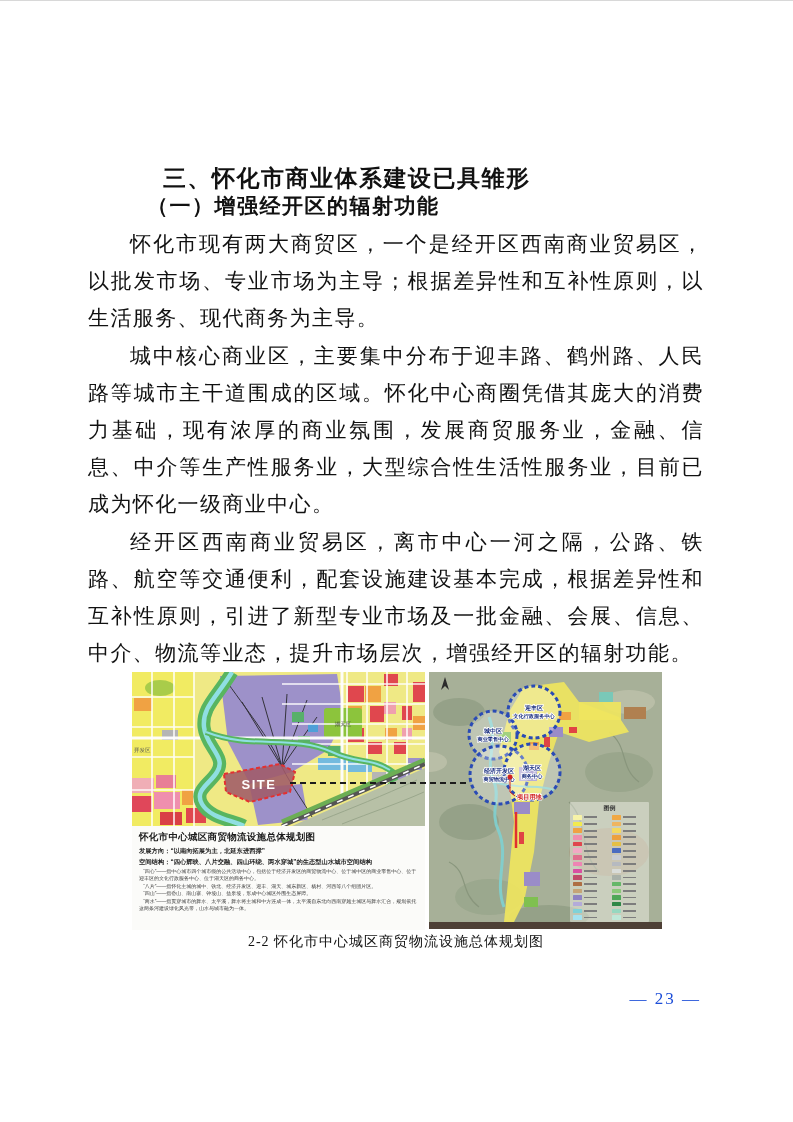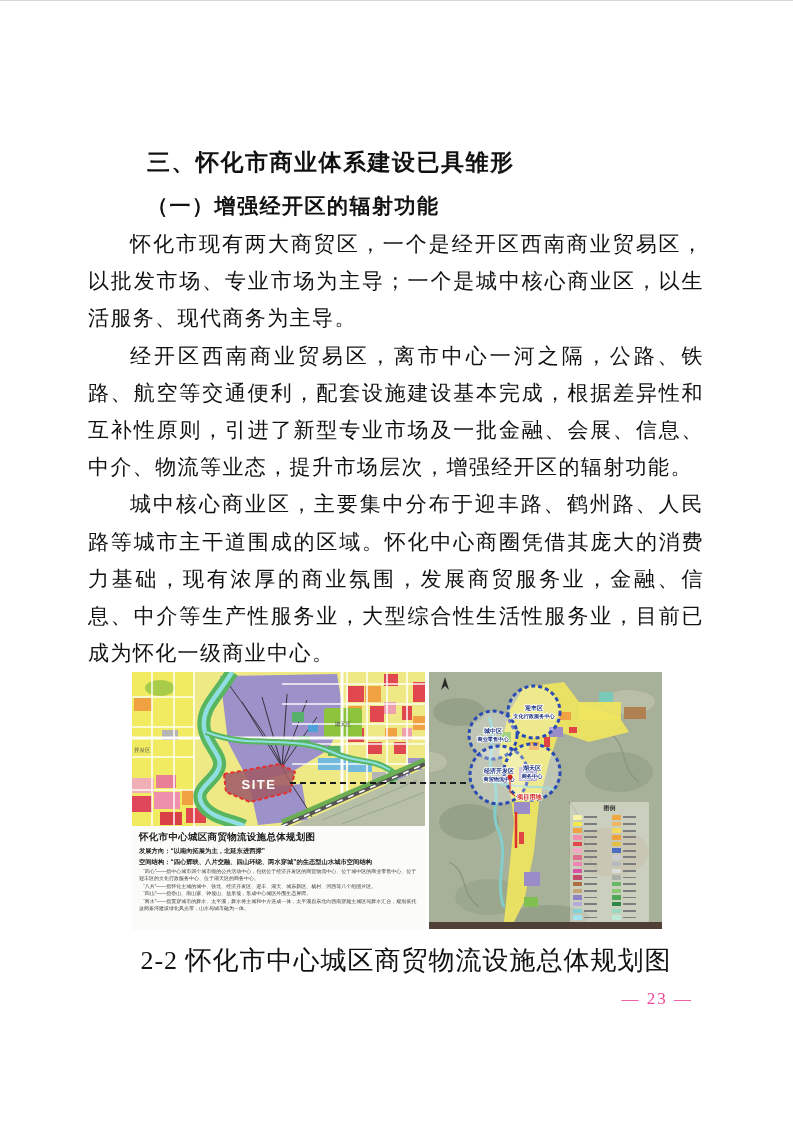--- a/index.html
+++ b/index.html
@@ -5,21 +5,21 @@
   html,body{margin:0;padding:0;}
   body{
     width:793px;height:1122px;position:relative;background:#ffffff;
     font-family:"Liberation Serif","DejaVu Serif",serif;color:#111;
     overflow:hidden;
   }
   .top-hairline{position:absolute;top:0;left:0;width:793px;height:1px;background:#d8d8d8;}
   .doc-heading{
     position:absolute;left:147px;top:147px;width:560px;
     font-family:"Liberation Sans","DejaVu Sans",sans-serif;
-    font-size:23px;font-weight:bold;letter-spacing:1.5px;margin:0;
+    font-size:23px;font-weight:bold;letter-spacing:1.5px;margin:16px;
   }
   .doc-subheading{
     position:absolute;left:147px;top:192px;width:560px;
     font-size:21px;letter-spacing:1.5px;margin:0;
   }
   .body-text{position:absolute;left:88px;top:226px;width:616px;}
   .body-text p{
     margin:0;font-size:21px;line-height:37.2px;letter-spacing:1.4px;
     text-align:justify;text-indent:2em;
   }
@@ -50,38 +50,38 @@
   }
   .legend-title{font-size:6px;font-weight:bold;color:#333;text-align:center;margin:0 0 2px 0;}
   .legend-cols{display:flex;gap:4px;}
   .legend-col{display:flex;flex-direction:column;gap:2.2px;flex:1;}
   .lg-row{display:flex;align-items:center;gap:2px;height:4.5px;}
   .lg-row .sw{width:9px;height:4.5px;display:inline-block;border-radius:.5px;}
   .lg-row .lbl-bar{width:13px;height:1.8px;background:#7d7d7d;display:inline-block;}
   
   .caption{
     position:absolute;left:88px;top:933px;width:616px;text-align:center;
-    font-size:26px;letter-spacing:1px;margin:10px;
+    font-size:14px;letter-spacing:1px;margin:0;
   }
   .page-number{
-    position:absolute;top:989px;right:100px;font-size:17px;letter-spacing:2px;color:#ec4899;
+    position:absolute;top:989px;right:92px;font-size:17px;letter-spacing:2px;color:#1d4ed8;
   }
 </style>
 </head>
 <body>
 
 <div class="top-hairline"></div>
 
 <h1 class="doc-heading">三、怀化市商业体系建设已具雏形</h1>
 <h2 class="doc-subheading">（一）增强经开区的辐射功能</h2>
 
 <div class="body-text">
-  <p>怀化市现有两大商贸区，一个是经开区西南商业贸易区，以批发市场、专业市场为主导；一个是城中核心商业区，以生活服务、现代商务为主导。</p>
+  <p>怀化市现有两大商贸区，一个是经开区西南商业贸易区，以批发市场、专业市场为主导；根据差异性和互补性原则，以生活服务、现代商务为主导。</p>
+  <p>城中核心商业区，主要集中分布于迎丰路、鹤州路、人民路等城市主干道围成的区域。怀化中心商圈凭借其庞大的消费力基础，现有浓厚的商业氛围，发展商贸服务业，金融、信息、中介等生产性服务业，大型综合性生活性服务业，目前已成为怀化一级商业中心。</p>
   <p>经开区西南商业贸易区，离市中心一河之隔，公路、铁路、航空等交通便利，配套设施建设基本完成，根据差异性和互补性原则，引进了新型专业市场及一批金融、会展、信息、中介、物流等业态，提升市场层次，增强经开区的辐射功能。</p>
-  <p>城中核心商业区，主要集中分布于迎丰路、鹤州路、人民路等城市主干道围成的区域。怀化中心商圈凭借其庞大的消费力基础，现有浓厚的商业氛围，发展商贸服务业，金融、信息、中介等生产性服务业，大型综合性生活性服务业，目前已成为怀化一级商业中心。</p>
 </div>
 
 <div class="figure">
 
   <div class="left-fig">
     <svg width="293" height="154" viewBox="0 0 293 154">
       <rect x="0" y="0" width="293" height="154" fill="#efe985"></rect>
 
       <g>
         <rect x="0" y="0" width="62" height="154" fill="#f1eb62"></rect>

